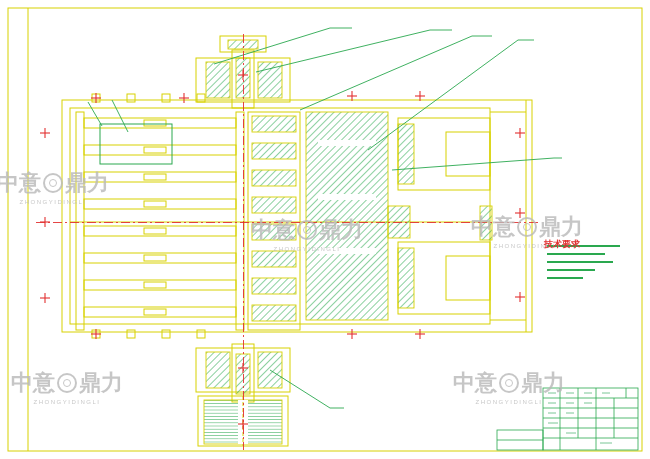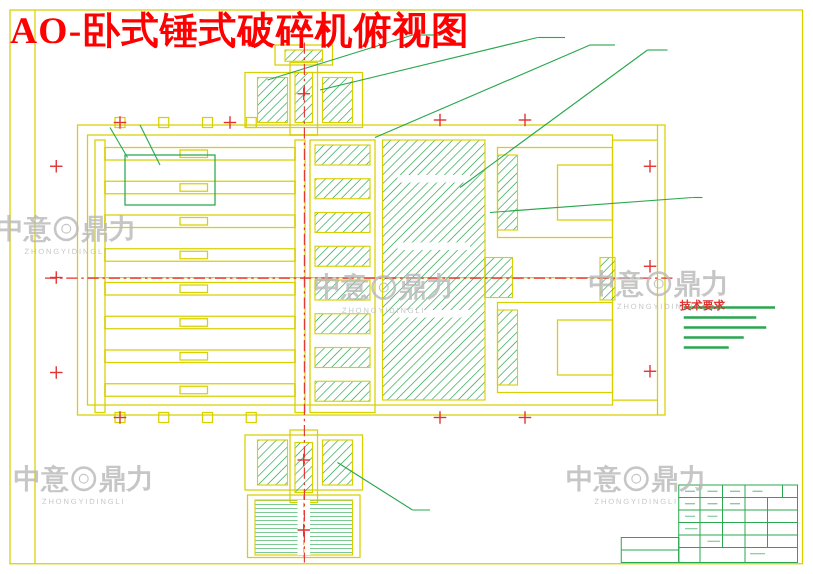--- a/index.html
+++ b/index.html
@@ -226,21 +226,20 @@
         <line class="tiny" x1="584" y1="403" x2="592" y2="403"></line>
         <line class="tiny" x1="548" y1="413" x2="556" y2="413"></line>
         <line class="tiny" x1="566" y1="413" x2="574" y2="413"></line>
         <line class="tiny" x1="548" y1="423" x2="558" y2="423"></line>
         <line class="tiny" x1="566" y1="433" x2="576" y2="433"></line>
         <line class="tiny" x1="600" y1="443" x2="612" y2="443"></line>
       </g>
     </g>
   </svg>
 
-  <div class="drawing-title">AO-卧式锤式破碎机俯视图</div>
 
   <div class="tech-label">技术要求</div>
 
   <div class="wm" style="left:14px;top:168px;">
     <div class="wm-row">
       <span>中意</span>
       <span class="wm-logo"></span>
       <span>鼎力</span>
     </div>
     <div class="wm-latin">ZHONGYIDINGLI</div>

